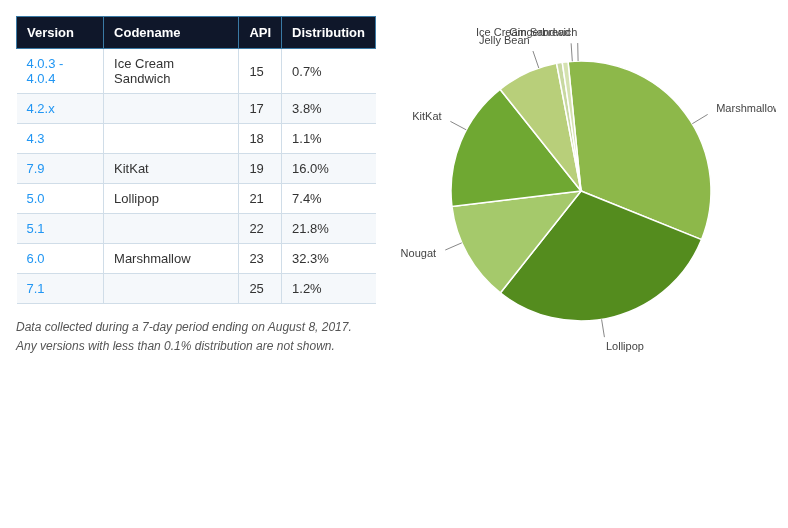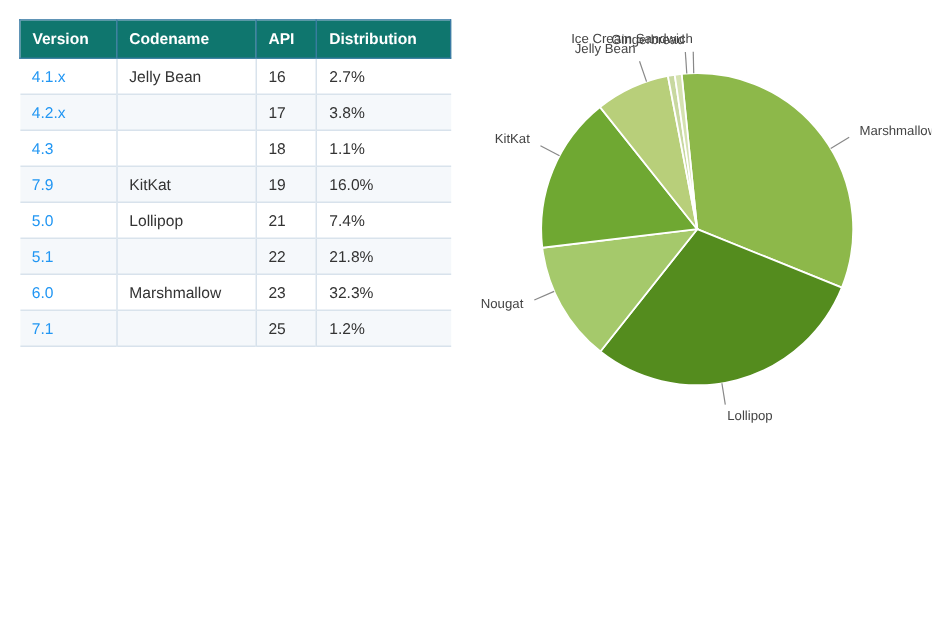--- a/index.html
+++ b/index.html
@@ -19,21 +19,21 @@
       gap: 20px;
     }
     .table-section {
       flex: 0 0 360px;
     }
     table {
       border-collapse: collapse;
       width: 360px;
     }
     thead tr {
-      background-color: #0f766e;
+      background-color: #0f172a;
       color: #fff;
     }
     thead th {
       padding: 8px 10px;
       text-align: left;
       font-weight: bold;
       font-size: 13px;
       border: 1px solid #3a7aa5;
     }
     tbody tr {
@@ -91,24 +91,24 @@
       <thead>
         <tr>
           <th>Version</th>
           <th>Codename</th>
           <th>API</th>
           <th>Distribution</th>
         </tr>
       </thead>
       <tbody id="table-body">
           <tr>
-    <td><a class="version-link" href="#">4.1.x</a></td>
-    <td>Jelly Bean</td>
-    <td>16</td>
-    <td>2.7%</td>
+    <td><a class="version-link" href="#">4.0.3 - 4.0.4</a></td>
+    <td>Ice Cream Sandwich</td>
+    <td>15</td>
+    <td>0.7%</td>
   </tr>
           <tr>
     <td><a class="version-link" href="#">4.2.x</a></td>
     <td></td>
     <td>17</td>
     <td>3.8%</td>
   </tr>
           <tr>
     <td><a class="version-link" href="#">4.3</a></td>
     <td></td>
@@ -140,20 +140,24 @@
     <td>32.3%</td>
   </tr>
           <tr>
     <td><a class="version-link" href="#">7.1</a></td>
     <td></td>
     <td>25</td>
     <td>1.2%</td>
   </tr>
         </tbody>
     </table>
+    <div class="footer-note">
+      <div>Data collected during a 7-day period ending on August 8, 2017.</div>
+      <div>Any versions with less than 0.1% distribution are not shown.</div>
+    </div>
   </div>
 
   <div class="chart-section">
     <div class="pie-container">
       <svg class="pie-chart" viewBox="0 0 380 340" id="pie-svg">
       <path d="M 185 165 L 172.02165583591233 35.64945851385664 A 130 130 0 0 1 305.5655536482217 213.62044090192703 Z" fill="#8DB84A" stroke="#fff" stroke-width="1.5"></path>
           <path d="M 185 165 L 305.5655536482217 213.62044090192703 A 130 130 0 0 1 104.32283980034052 266.9372150988954 Z" fill="#548C1E" stroke="#fff" stroke-width="1.5"></path>
           <path d="M 185 165 L 104.32283980034052 266.9372150988954 A 130 130 0 0 1 55.920591183277054 180.44364657473446 Z" fill="#A5C96B" stroke="#fff" stroke-width="1.5"></path>
           <path d="M 185 165 L 55.920591183277054 180.44364657473446 A 130 130 0 0 1 104.03208518300372 63.293575570725935 Z" fill="#6FA832" stroke="#fff" stroke-width="1.5"></path>
           <path d="M 185 165 L 104.03208518300372 63.293575570725935 A 130 130 0 0 1 160.57180411871695 37.315767433932294 Z" fill="#B8CF7A" stroke="#fff" stroke-width="1.5"></path>

